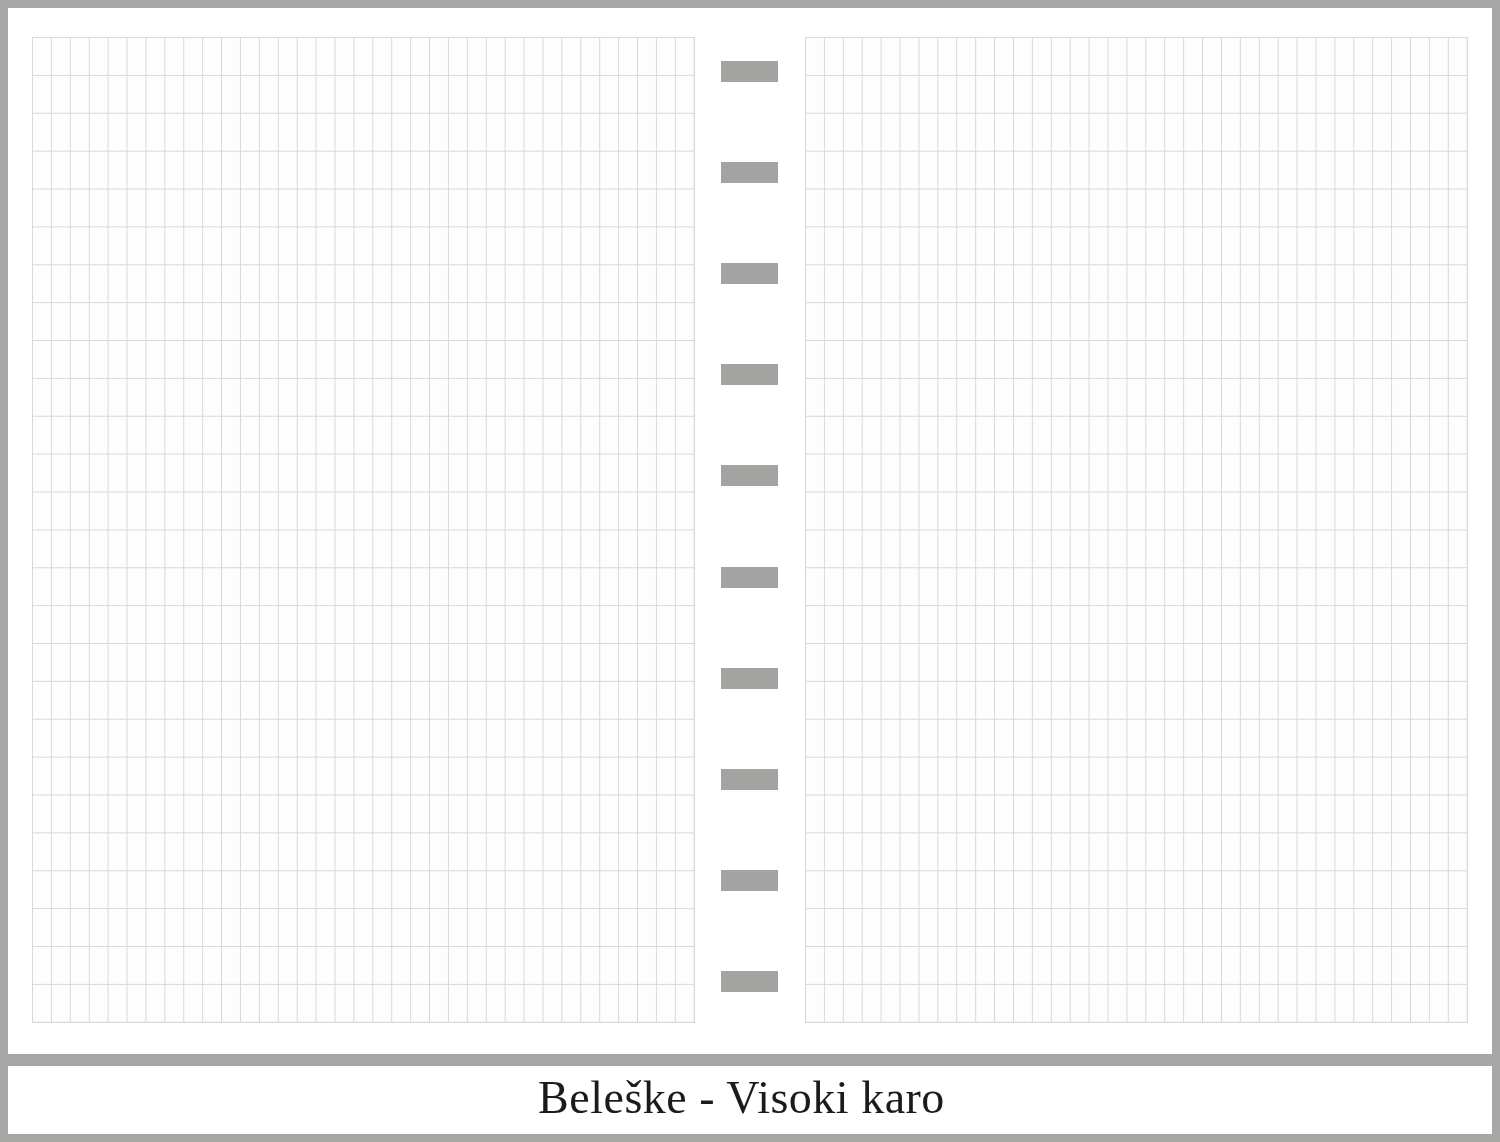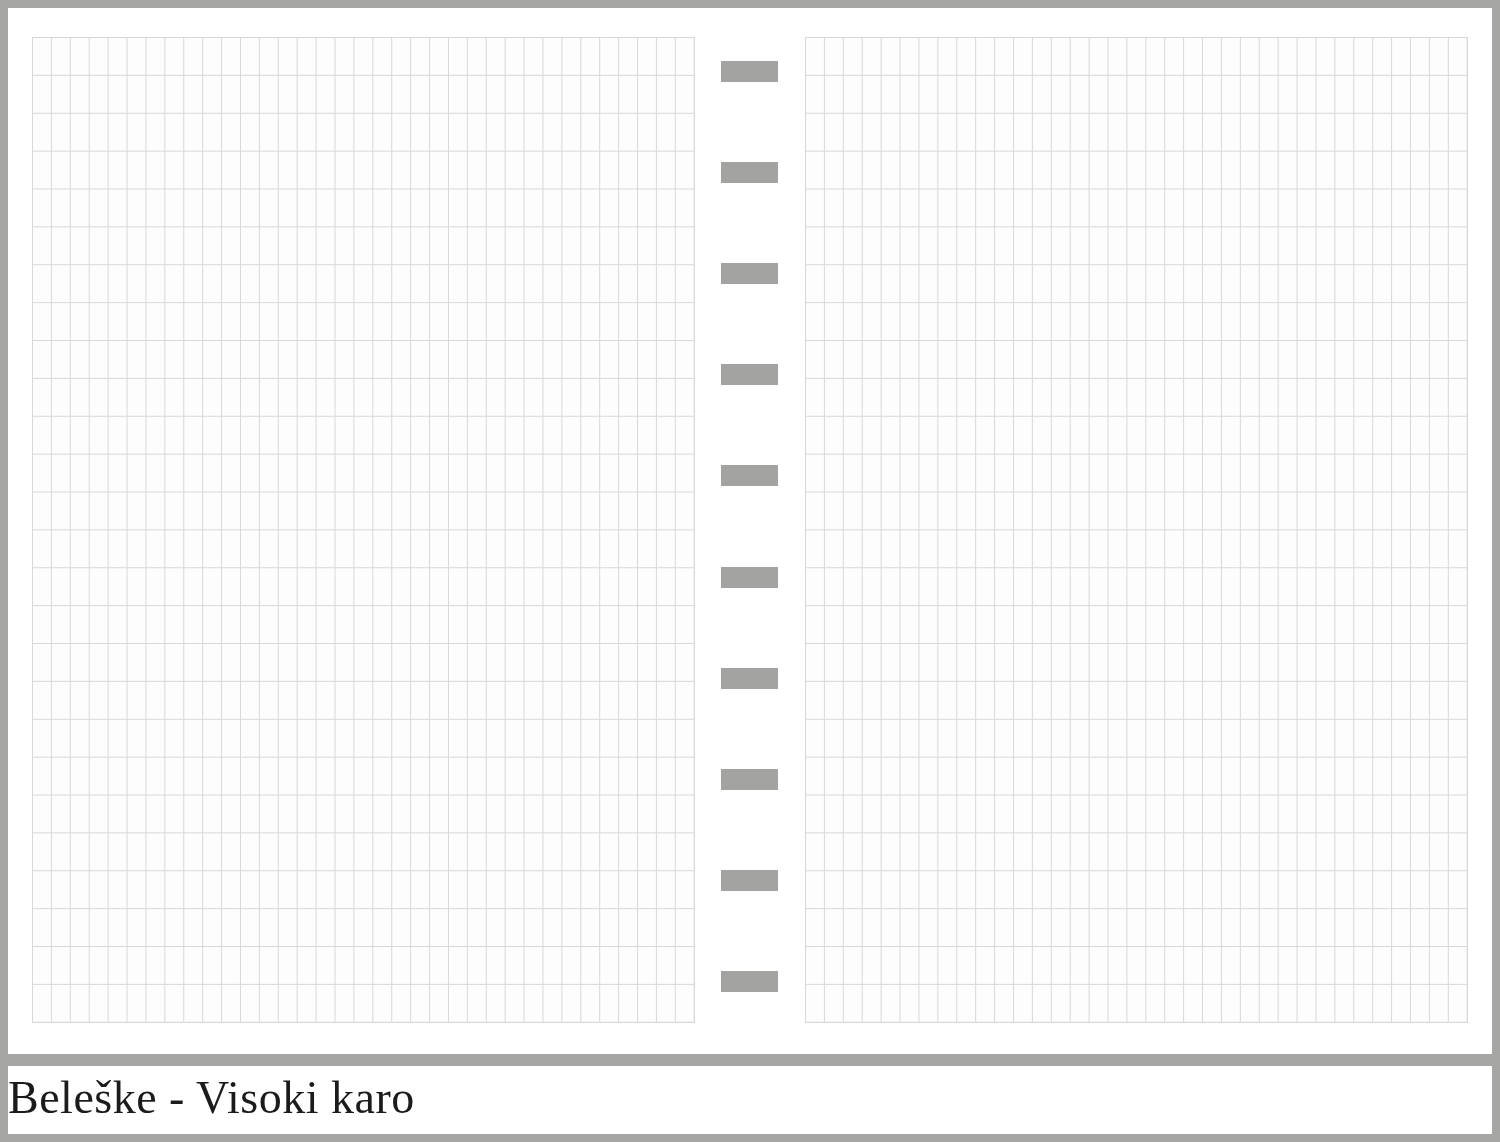--- a/index.html
+++ b/index.html
@@ -64,20 +64,21 @@
     background: var(--frame-gray);
   }
   
   .footer {
     position: absolute;
     left: 8px; right: 25px;
     top: 1066px; height: 68px;
     background: var(--bg);
     display: flex;
     align-items: center;
+    justify-content: center;
   }
   .footer-title {
     font-family: "Liberation Serif", serif;
     font-size: 46px;
     line-height: 1;
     letter-spacing: 0.5px;
     color: var(--title-color);
     white-space: nowrap;
     padding-bottom: 4px;
   }

